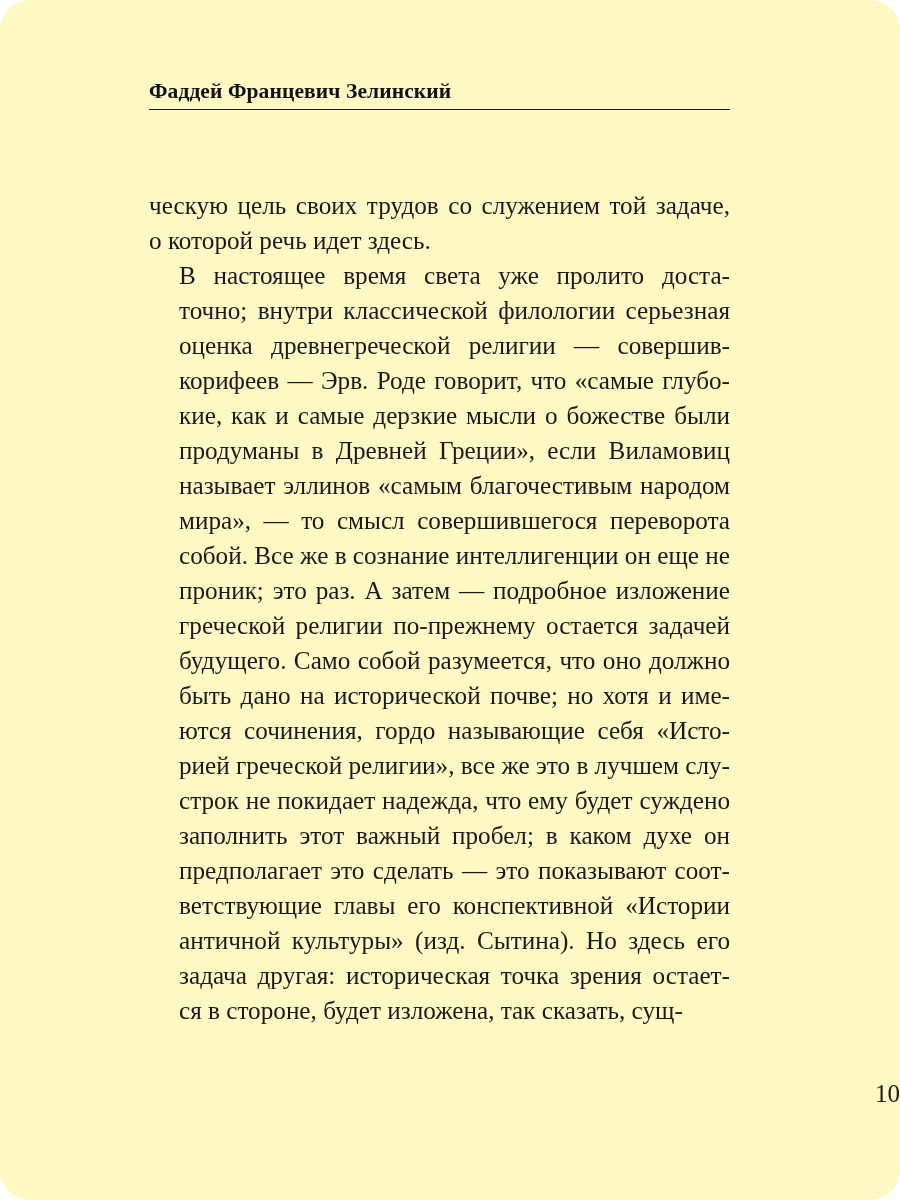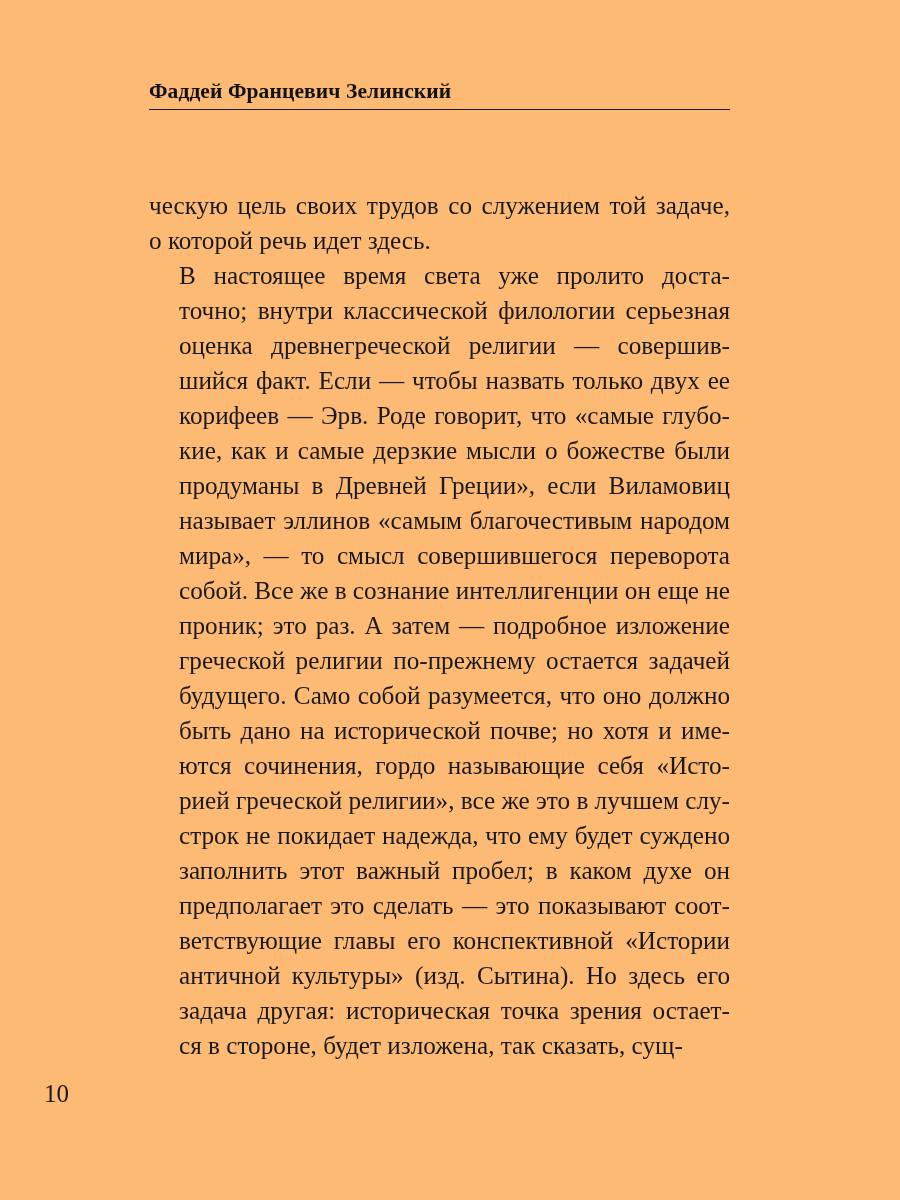--- a/index.html
+++ b/index.html
@@ -15,21 +15,22 @@
     position: relative;
     overflow: hidden;
     font-family: "Liberation Serif", "DejaVu Serif", serif;
     color: #17161a;
     -webkit-font-smoothing: antialiased;
   }
 
   .page {
     position: absolute;
     inset: 0;
-    background: #fdba74;
+    background: #fef9c3;
+    border-radius: 30px;
   }
 
   
   .running-head {
     position: absolute;
     left: 149px;
     top: 78px;
     width: 581px;
   }
 
@@ -90,21 +91,21 @@
   .line.indent {
     text-indent: 30px;
   }
 
   
   .folio {
     position: absolute;
     left: 0;
     right: 0;
     top: 1078px;
-    text-align: left;
+    text-align: right;
     font-size: 25px;
     line-height: 32px;
     color: #1a191d;
     padding-left: 44px;
   }
 </style>
 </head>
 <body>
 
 <div class="page">
@@ -116,21 +117,20 @@
 
   <div class="text-block">
     <p class="para" id="para-0">
         <span class="line">ческую цель своих трудов со служением той задаче,</span>
         <span class="line last">о которой речь идет здесь.</span>
       </p>
     <p class="para indent" id="para-1">
         <span class="line indent">В настоящее время света уже пролито доста-</span>
         <span class="line">точно; внутри классической филологии серьезная</span>
         <span class="line">оценка древнегреческой религии — совершив-</span>
-        <span class="line">шийся факт. Если — чтобы назвать только двух ее</span>
         <span class="line">корифеев — Эрв. Роде говорит, что «самые глубо-</span>
         <span class="line">кие, как и самые дерзкие мысли о божестве были</span>
         <span class="line">продуманы в Древней Греции», если Виламовиц</span>
         <span class="line">называет эллинов «самым благочестивым народом</span>
         <span class="line">мира», — то смысл совершившегося переворота</span>
         <span class="line">собой. Все же в сознание интеллигенции он еще не</span>
         <span class="line">проник; это раз. А затем — подробное изложение</span>
         <span class="line">греческой религии по-прежнему остается задачей</span>
         <span class="line">будущего. Само собой разумеется, что оно должно</span>
         <span class="line">быть дано на исторической почве; но хотя и име-</span>

